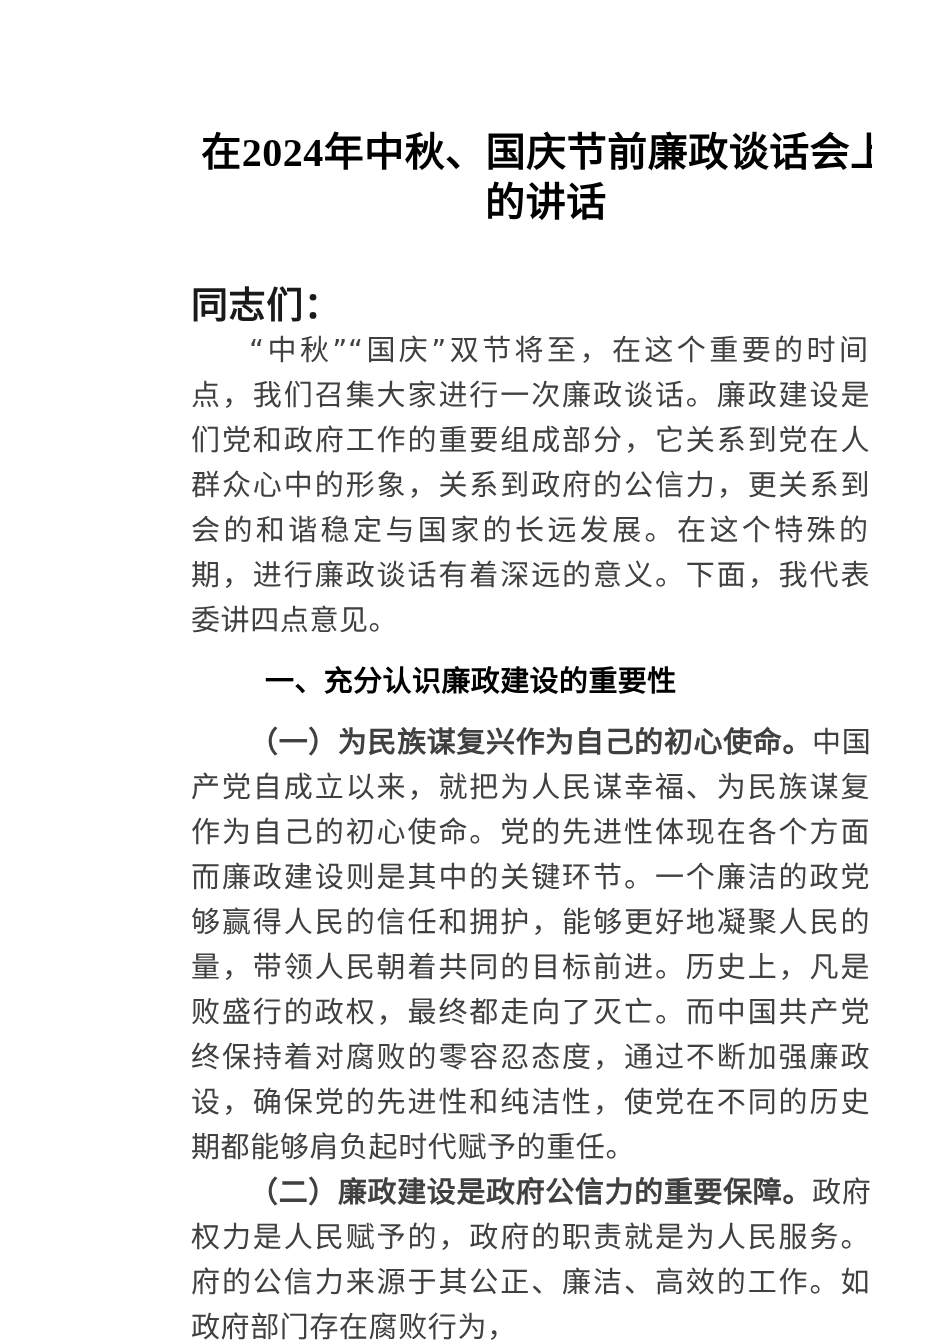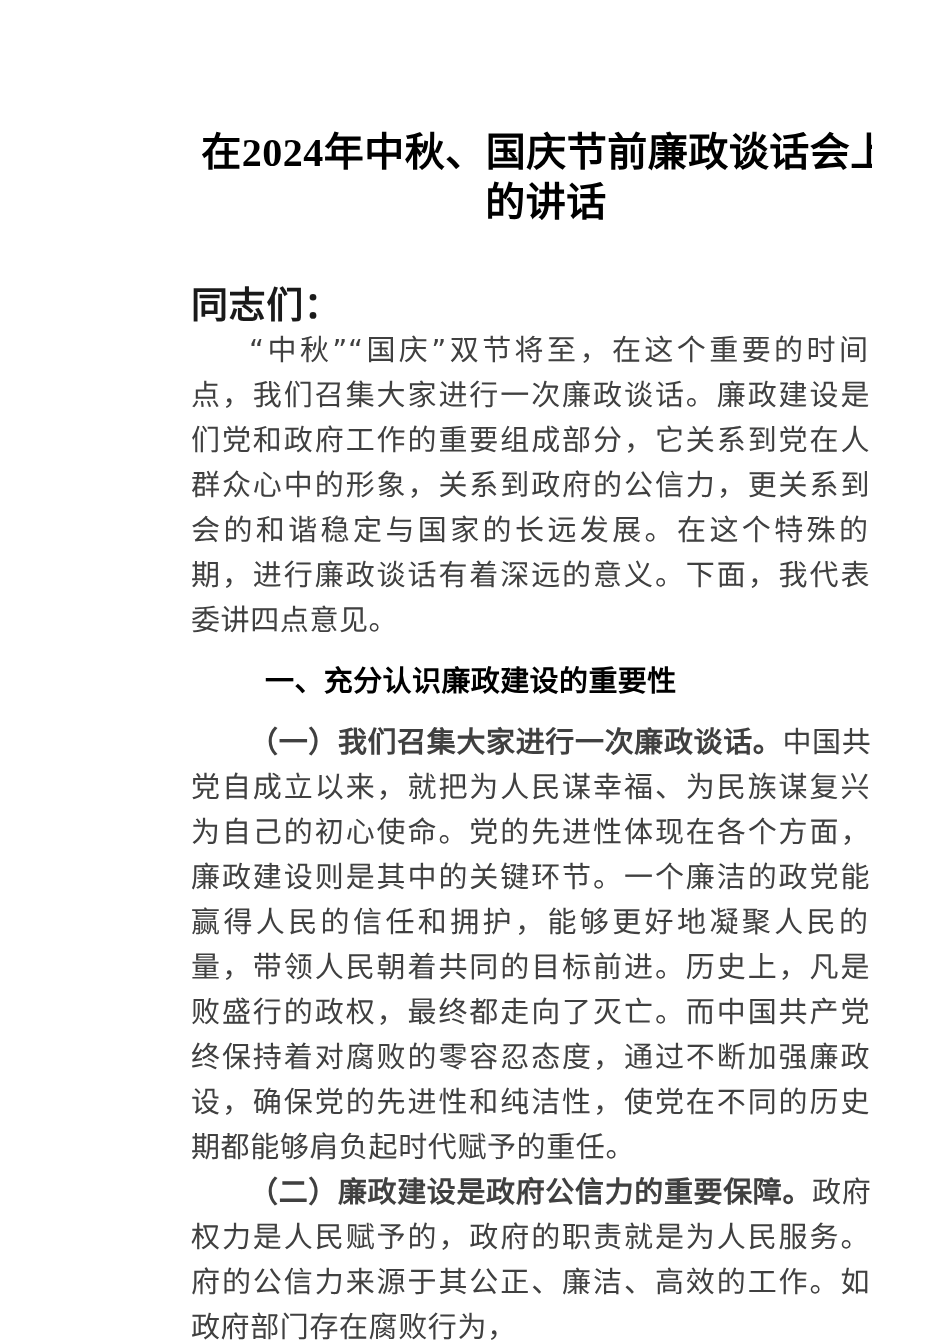--- a/index.html
+++ b/index.html
@@ -103,18 +103,18 @@
   <div class="page-body">
 
     <h1 class="doc-title">在2024年中秋、国庆节前廉政谈话会上的讲话</h1>
 
     <p class="salutation">同志们：</p>
 
     <p class="para">“中秋”“国庆”双节将至，在这个重要的时间节点，我们召集大家进行一次廉政谈话。廉政建设是我们党和政府工作的重要组成部分，它关系到党在人民群众心中的形象，关系到政府的公信力，更关系到社会的和谐稳定与国家的长远发展。在这个特殊的时期，进行廉政谈话有着深远的意义。下面，我代表党委讲四点意见。</p>
 
     <h2 class="section-heading">一、充分认识廉政建设的重要性</h2>
 
-    <p class="para"><span class="lead">（一）我们召集大家进行一次廉政谈话。</span><span>中国共产党自成立以来，就把为人民谋幸福、为民族谋复兴作为自己的初心使命。党的先进性体现在各个方面，而廉政建设则是其中的关键环节。一个廉洁的政党能够赢得人民的信任和拥护，能够更好地凝聚人民的力量，带领人民朝着共同的目标前进。历史上，凡是腐败盛行的政权，最终都走向了灭亡。而中国共产党始终保持着对腐败的零容忍态度，通过不断加强廉政建设，确保党的先进性和纯洁性，使党在不同的历史时期都能够肩负起时代赋予的重任。</span></p>
+    <p class="para"><span class="lead">（一）为民族谋复兴作为自己的初心使命。</span><span>中国共产党自成立以来，就把为人民谋幸福、为民族谋复兴作为自己的初心使命。党的先进性体现在各个方面，而廉政建设则是其中的关键环节。一个廉洁的政党能够赢得人民的信任和拥护，能够更好地凝聚人民的力量，带领人民朝着共同的目标前进。历史上，凡是腐败盛行的政权，最终都走向了灭亡。而中国共产党始终保持着对腐败的零容忍态度，通过不断加强廉政建设，确保党的先进性和纯洁性，使党在不同的历史时期都能够肩负起时代赋予的重任。</span></p>
 
     <p class="para"><span class="lead">（二）廉政建设是政府公信力的重要保障。</span><span>政府的权力是人民赋予的，政府的职责就是为人民服务。政府的公信力来源于其公正、廉洁、高效的工作。如果政府部门存在腐败行为，</span></p>
 
   </div>
 </div>
 
 </body></html>

